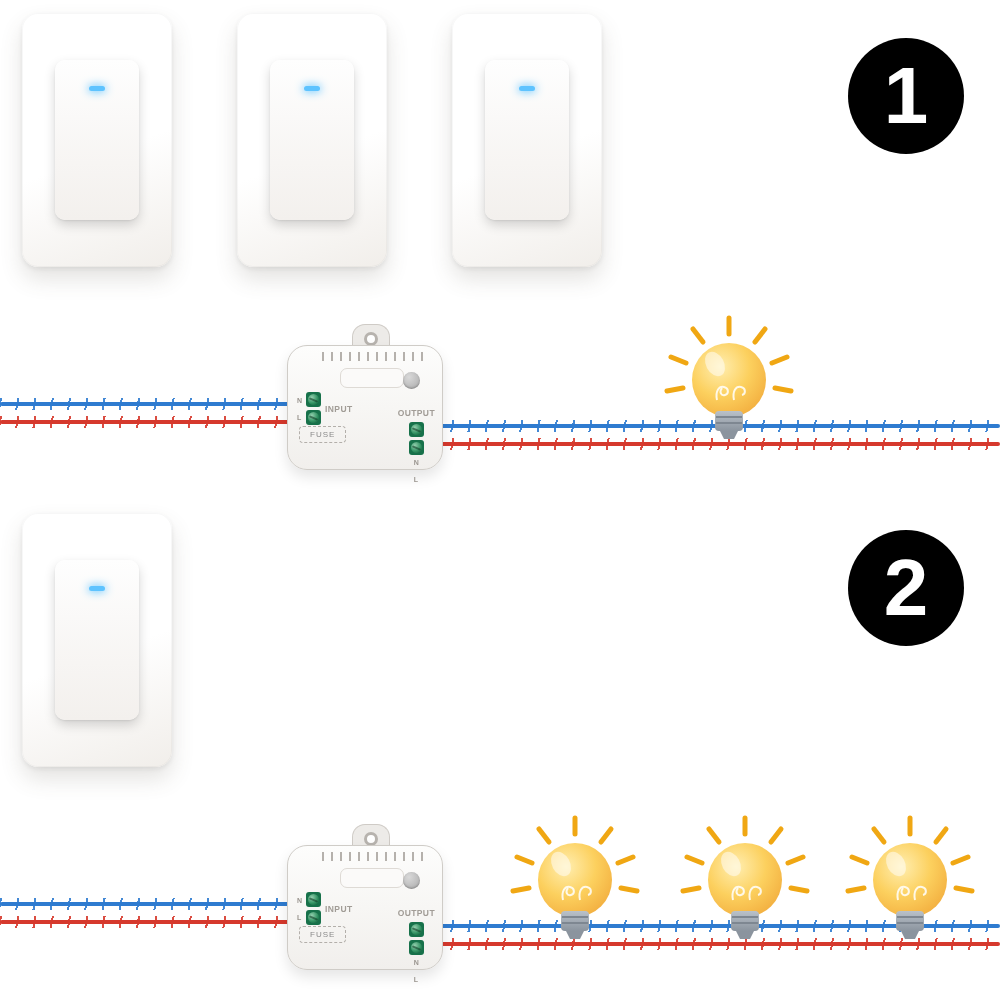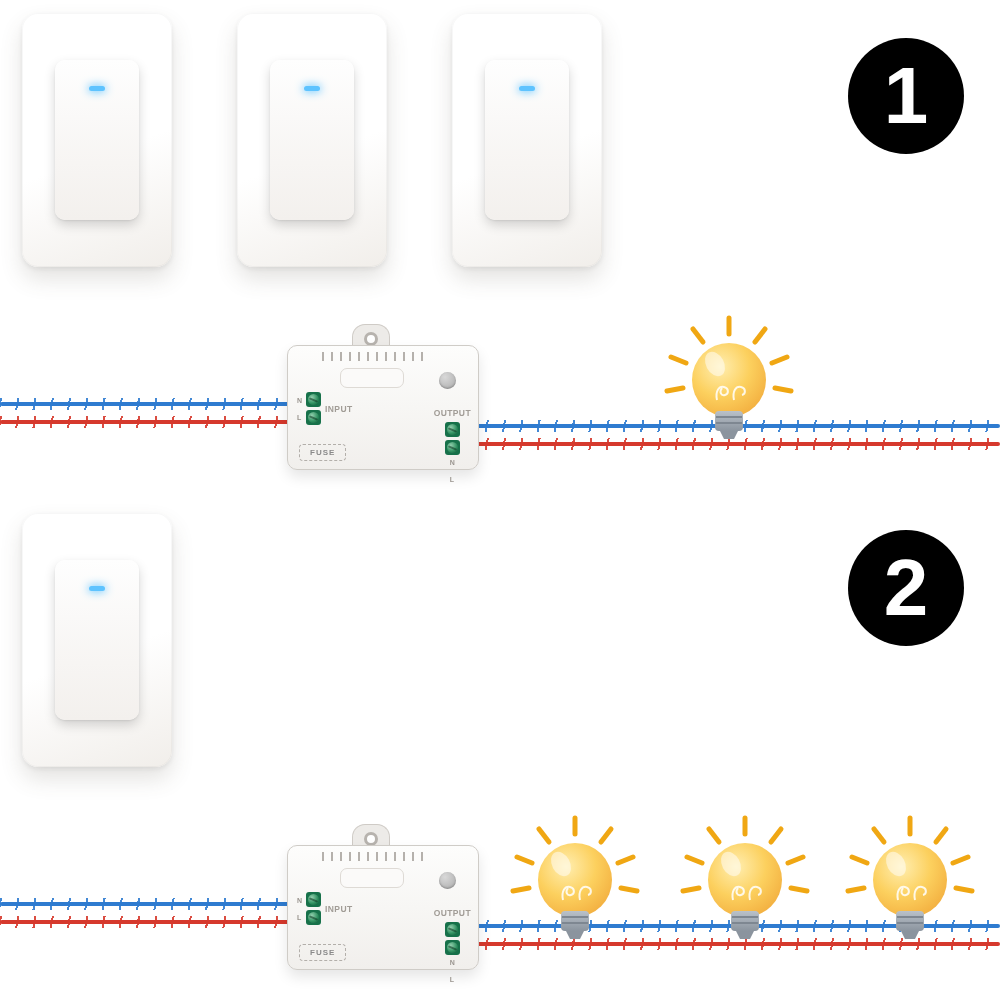--- a/index.html
+++ b/index.html
@@ -59,23 +59,23 @@
     position:absolute;left:50%;top:0;transform:translateX(-50%);
     width:38px;height:30px;background:#edebe8;border:1px solid #cfcbc6;
     border-bottom:none;border-radius:13px 13px 0 0;
   }
   .mount-hole{
     position:absolute;left:50%;top:7px;transform:translateX(-50%);
     width:14px;height:14px;border-radius:50%;
     background:#fff;border:3px solid #b7b3ae;
   }
   .module-body{
-    position:absolute;left:0;top:21px;width:192px;height:125px;
+    position:absolute;left:0;top:21px;width:156px;height:125px;
     background:linear-gradient(#fdfdfc,#f1efec);
-    border:1px solid #cfccc7;border-radius:10px;
+    border:1px solid #cfccc7;border-radius:20px;
     box-shadow:0 7px 14px rgba(0,0,0,.10);
   }
   .vents{
     position:absolute;left:34px;top:6px;width:104px;height:9px;
     background:repeating-linear-gradient(90deg,#b5b1ac 0 2px, transparent 2px 9px);
   }
   .label-plate{
     position:absolute;left:52px;top:22px;width:64px;height:20px;
     background:#fbfaf9;border:1px solid #dedad5;border-radius:7px;
   }
@@ -95,23 +95,23 @@
   .screw::after{
     content:"";position:absolute;inset:2px;border-radius:50%;
     background:radial-gradient(circle at 35% 32%, #93cfae, #2f8f5f 58%, #135238);
   }
   .screw::before{
     content:"";position:absolute;left:3px;right:3px;top:6.5px;height:2px;z-index:2;
     background:rgba(15,55,35,.55);border-radius:1px;transform:rotate(22deg);
   }
   .terminal-name{font-size:8.5px;font-weight:bold;color:#a19c96;letter-spacing:.4px;}
   .fuse-box{
-    position:absolute;left:11px;bottom:8px;
+    position:absolute;left:11px;bottom:26px;
     border:1px dashed #b3afaa;border-radius:4px;padding:3px 10px;
-    font-size:8px;font-weight:bold;letter-spacing:1px;color:#8a8a8a;
+    font-size:8px;font-weight:normal;letter-spacing:1px;color:#8a8a8a;
   }
 
   
   .bulb{position:absolute;z-index:2;}
   .bulb .rays line{stroke:var(--bulb-glow);stroke-width:5;stroke-linecap:round;}
   .bulb .filament{stroke:#fff;stroke-width:2;opacity:.85;}
 </style>
 </head>
 <body>
 

